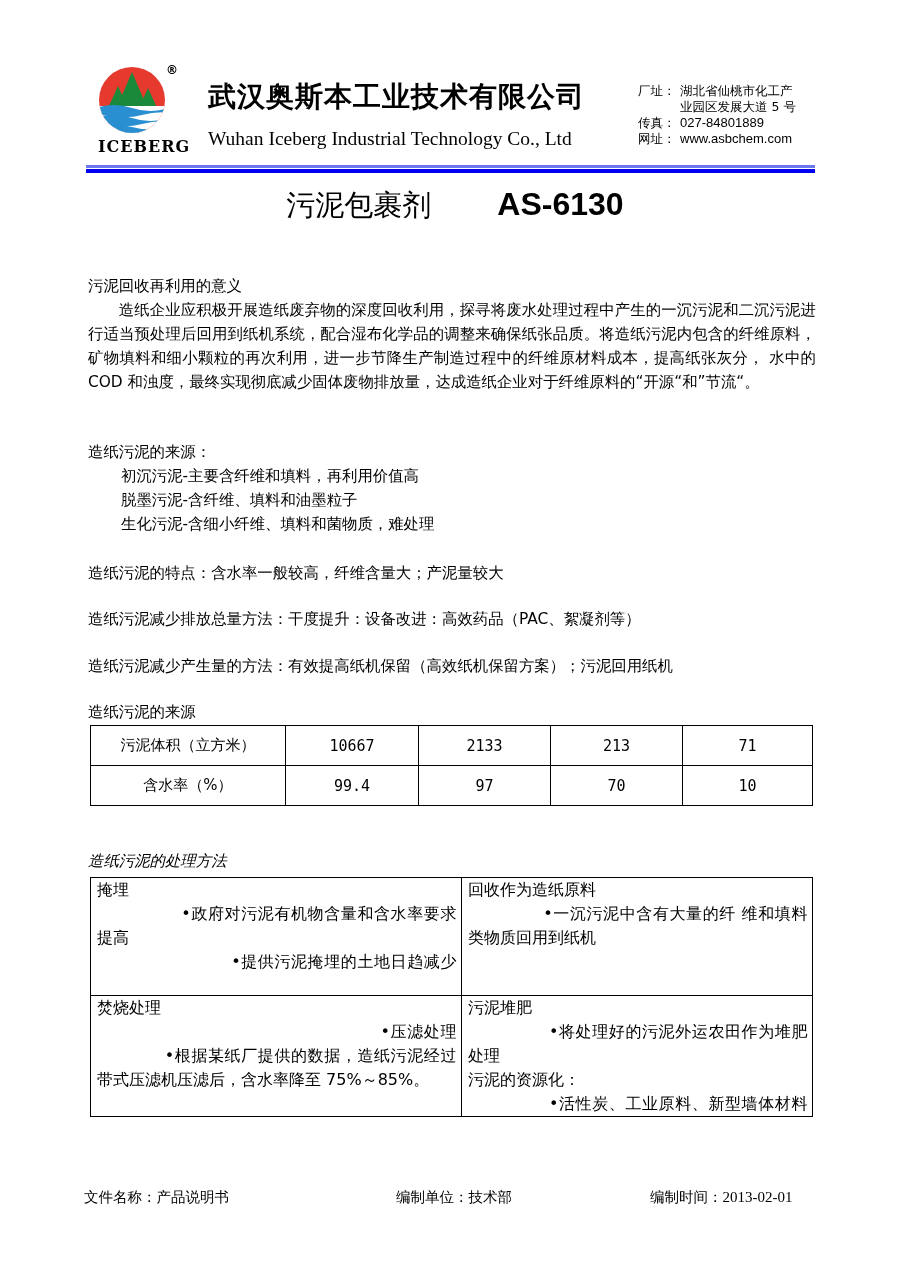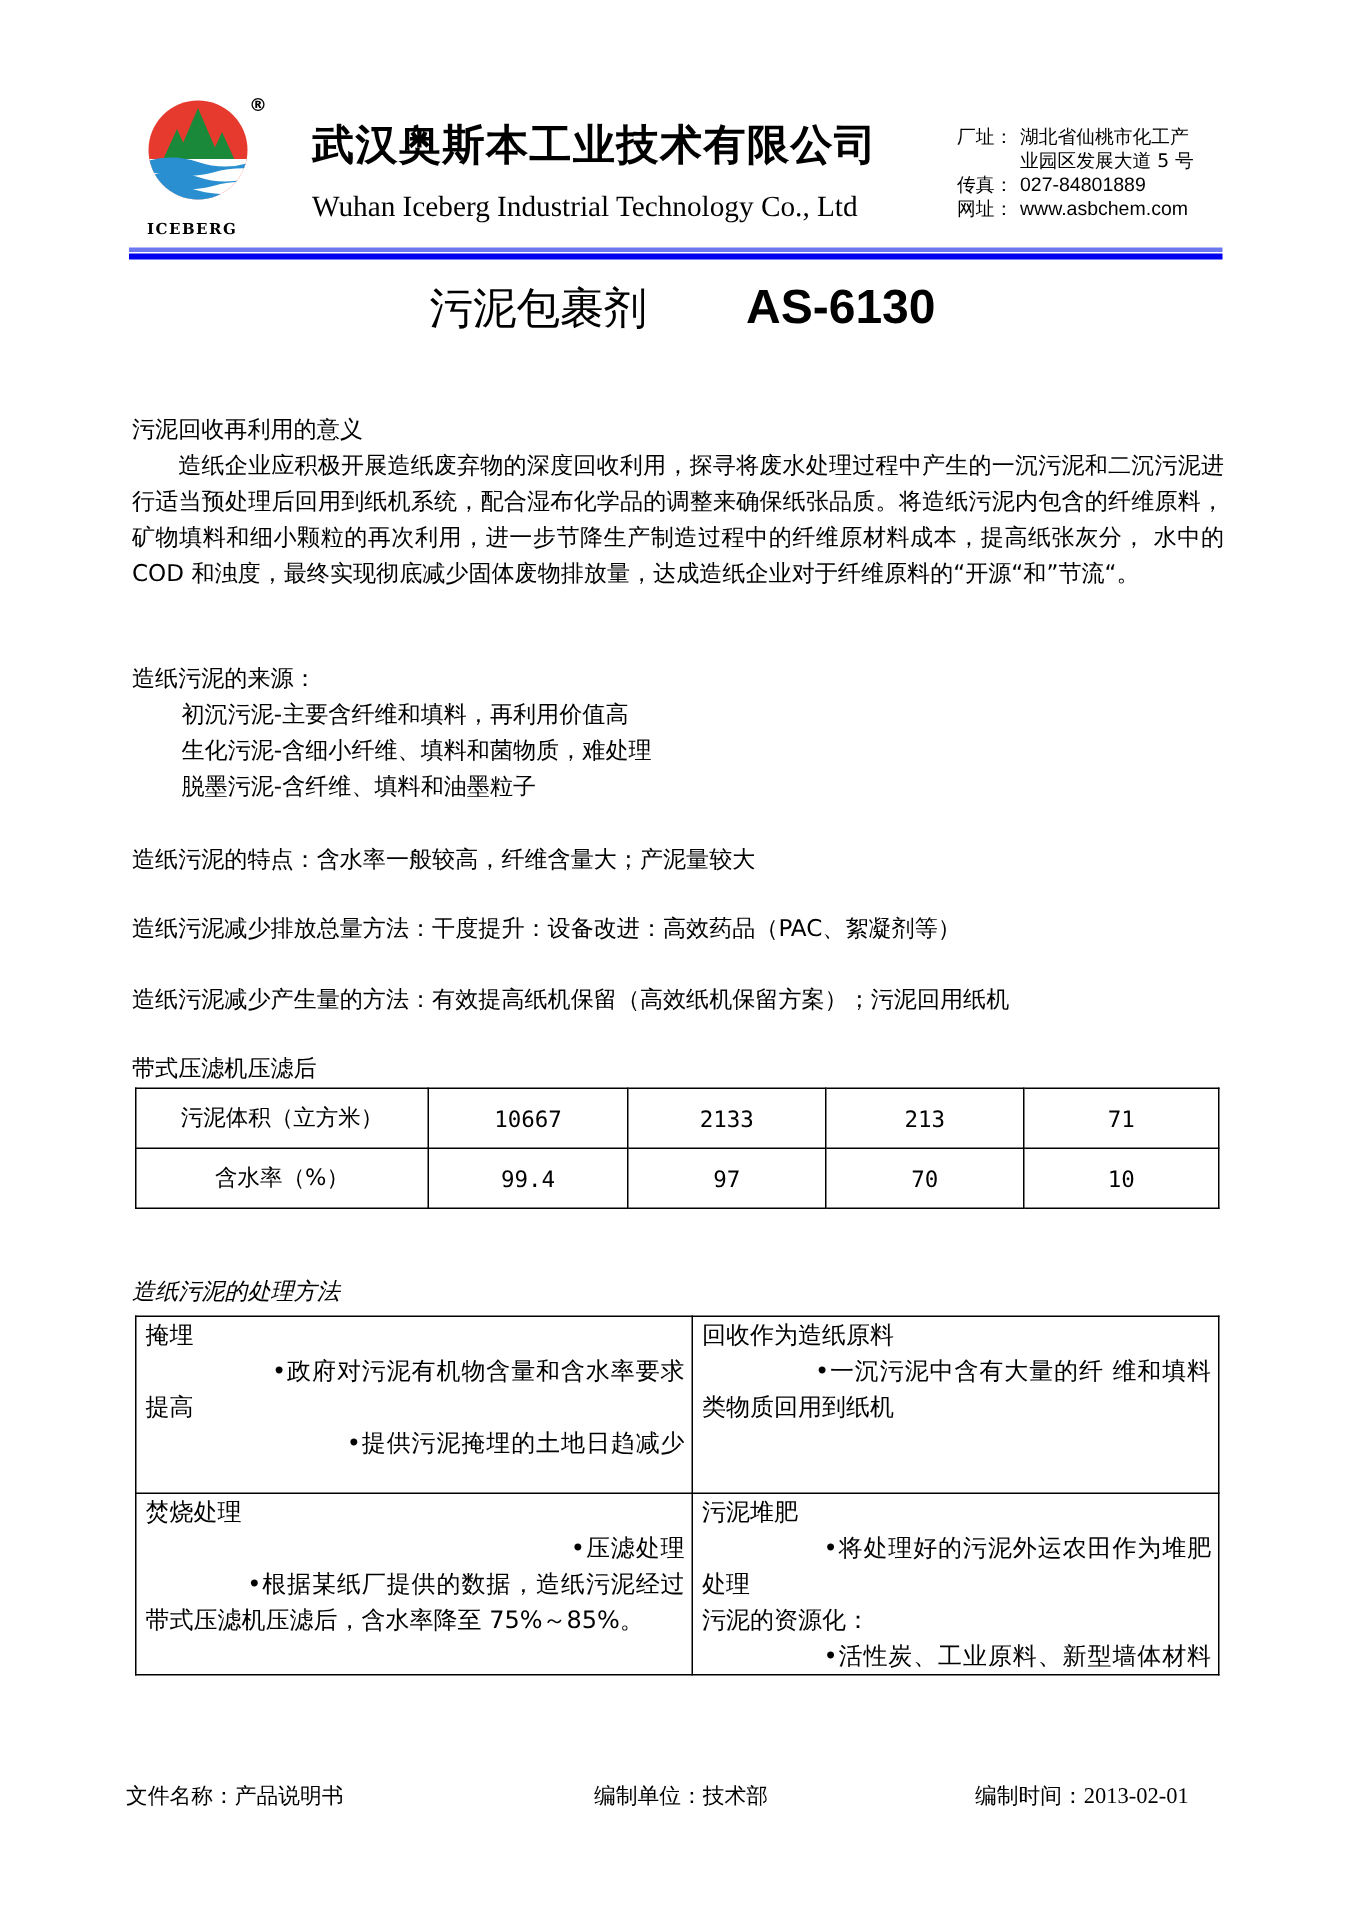--- a/index.html
+++ b/index.html
@@ -111,21 +111,21 @@
       <polygon points="22,24 12,46 32,46" fill="#1a8a3a"></polygon>
       <polygon points="52,26 42,48 62,48" fill="#1a8a3a"></polygon>
 
       <rect x="0" y="44" width="82" height="40" fill="#ffffff"></rect>
       <path d="M0 46 Q18 40 36 46 T72 46 L82 46 L82 52 Q64 48 46 53 T0 52 Z" fill="#2a8fd0"></path>
       <path d="M0 56 Q18 50 36 56 T72 56 L82 56 L82 61 Q64 57 46 62 T0 61 Z" fill="#2a8fd0"></path>
       <path d="M0 65 Q18 60 36 65 T82 65 L82 80 L0 80 Z" fill="#2a8fd0"></path>
     </g>
     <text x="70" y="12" font-family="DejaVu Sans, sans-serif" font-size="12" font-weight="bold" fill="#000">®</text>
   </svg>
-  <div style="position:absolute; left:2px; top:86px; font-family:'DejaVu Serif',serif; font-weight:bold; font-size:10px; letter-spacing:1px;">ICEBERG</div>
+  <div style="position:absolute; left:2px; top:75px; font-family:'DejaVu Serif',serif; font-weight:bold; font-size:16px; letter-spacing:1px;">ICEBERG</div>
 </div>
 
 <div class="abs company-cn">武汉奥斯本工业技术有限公司</div>
 <div class="abs company-en">Wuhan Iceberg Industrial Technology Co., Ltd</div>
 
 <div class="abs contact">
   <div class="contact-row">
     <span class="contact-label">厂址：</span>
     <span>湖北省仙桃市化工产</span>
   </div>
@@ -152,29 +152,29 @@
 </div>
 
 <div class="abs body-text sec-significance">
   <div>污泥回收再利用的意义</div>
   <div class="para">造纸企业应积极开展造纸废弃物的深度回收利用，探寻将废水处理过程中产生的一沉污泥和二沉污泥进行适当预处理后回用到纸机系统，配合湿布化学品的调整来确保纸张品质。将造纸污泥内包含的纤维原料，矿物填料和细小颗粒的再次利用，进一步节降生产制造过程中的纤维原材料成本，提高纸张灰分， 水中的 COD 和浊度，最终实现彻底减少固体废物排放量，达成造纸企业对于纤维原料的“开源“和”节流“。</div>
 </div>
 
 <div class="abs body-text sec-sources">
   <div>造纸污泥的来源：</div>
   <div class="indent">初沉污泥-主要含纤维和填料，再利用价值高</div>
+  <div class="indent">脱墨污泥-含纤维、填料和油墨粒子</div>
   <div class="indent">生化污泥-含细小纤维、填料和菌物质，难处理</div>
-  <div class="indent">脱墨污泥-含纤维、填料和油墨粒子</div>
 </div>
 
 <div class="abs body-text sec-features">造纸污泥的特点：含水率一般较高，纤维含量大；产泥量较大</div>
 <div class="abs body-text sec-reduce-disch">造纸污泥减少排放总量方法：干度提升：设备改进：高效药品（PAC、絮凝剂等）</div>
 <div class="abs body-text sec-reduce-prod">造纸污泥减少产生量的方法：有效提高纸机保留（高效纸机保留方案）；污泥回用纸机</div>
 
-<div class="abs tbl1-caption">带式压滤机压滤后</div>
+<div class="abs tbl1-caption">造纸污泥的来源</div>
 <table class="abs tbl1">
   <tbody>
       <tr>
     <td class="rowhead">污泥体积（立方米）</td>
     <td class="c1">10667</td>
     <td class="c2">2133</td>
     <td class="c3">213</td>
     <td class="c4">71</td>
   </tr>
   <tr>

